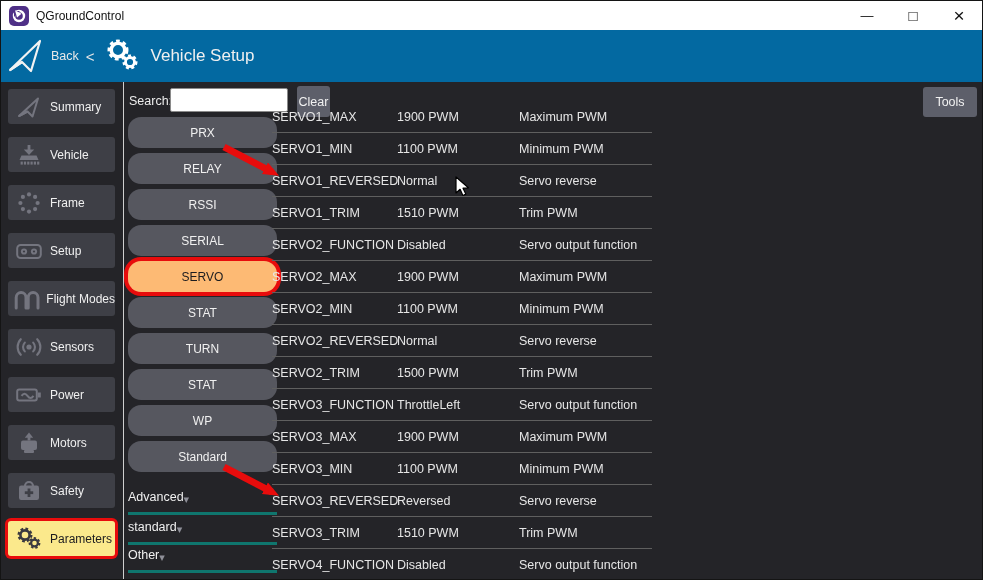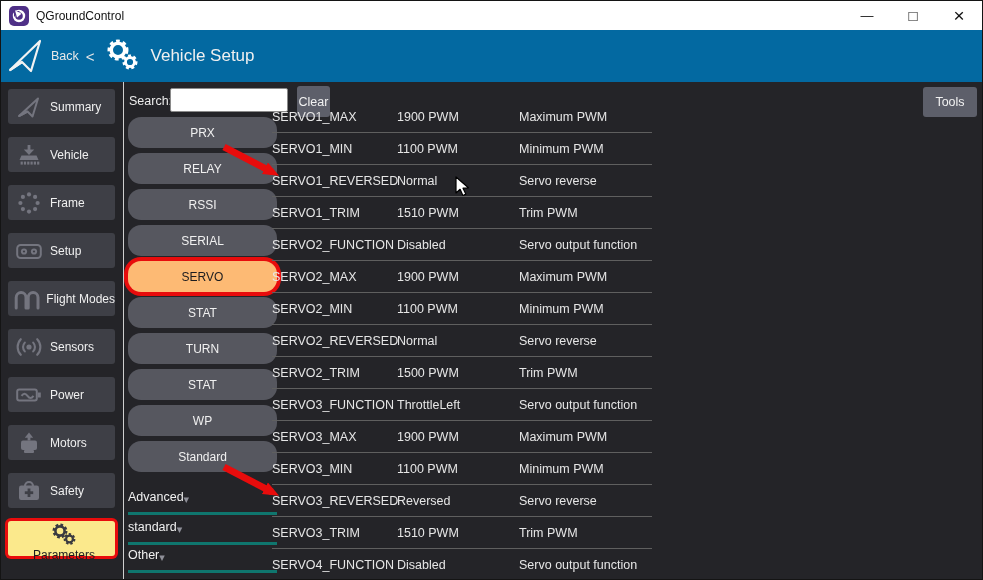--- a/index.html
+++ b/index.html
@@ -28,21 +28,21 @@
   .gears-icon{margin-left:8px;}
   .page-title{color:#f0f0f0;font-size:17px;margin-left:8px;}
 
   
   .side-item{
     position:absolute;left:8px;width:107px;height:35px;background:#3e3f46;border-radius:3px;
     display:flex;align-items:center;color:#74757f;cursor:pointer;
   }
   .side-item .side-icon{width:32px;display:flex;justify-content:center;margin-left:5px;}
   .side-item .side-label{color:#f0f0f0;font-size:12px;margin-left:5px;white-space:nowrap;}
-  .side-item.selected{background:#fbe98c;color:#33333a;box-shadow:0 0 0 3px #e80c0c;flex-direction:column;}
+  .side-item.selected{background:#fbe98c;color:#33333a;box-shadow:0 0 0 3px #e80c0c;}
   .side-item.selected .side-label{color:#1c1c1f;}
   .divider-v{position:absolute;left:123px;top:82px;bottom:1px;width:1px;background:#cfcfcf;}
 
   
   .search-label{position:absolute;left:129px;top:94px;color:#ececec;font-size:12.5px;}
   .search-input{
     position:absolute;left:170px;top:88px;width:118px;height:24px;background:#fff;
     border:1px solid #8a8a8a;border-radius:2px;font-size:12px;padding:0 4px;box-sizing:border-box;
   }
   .gray-btn{

